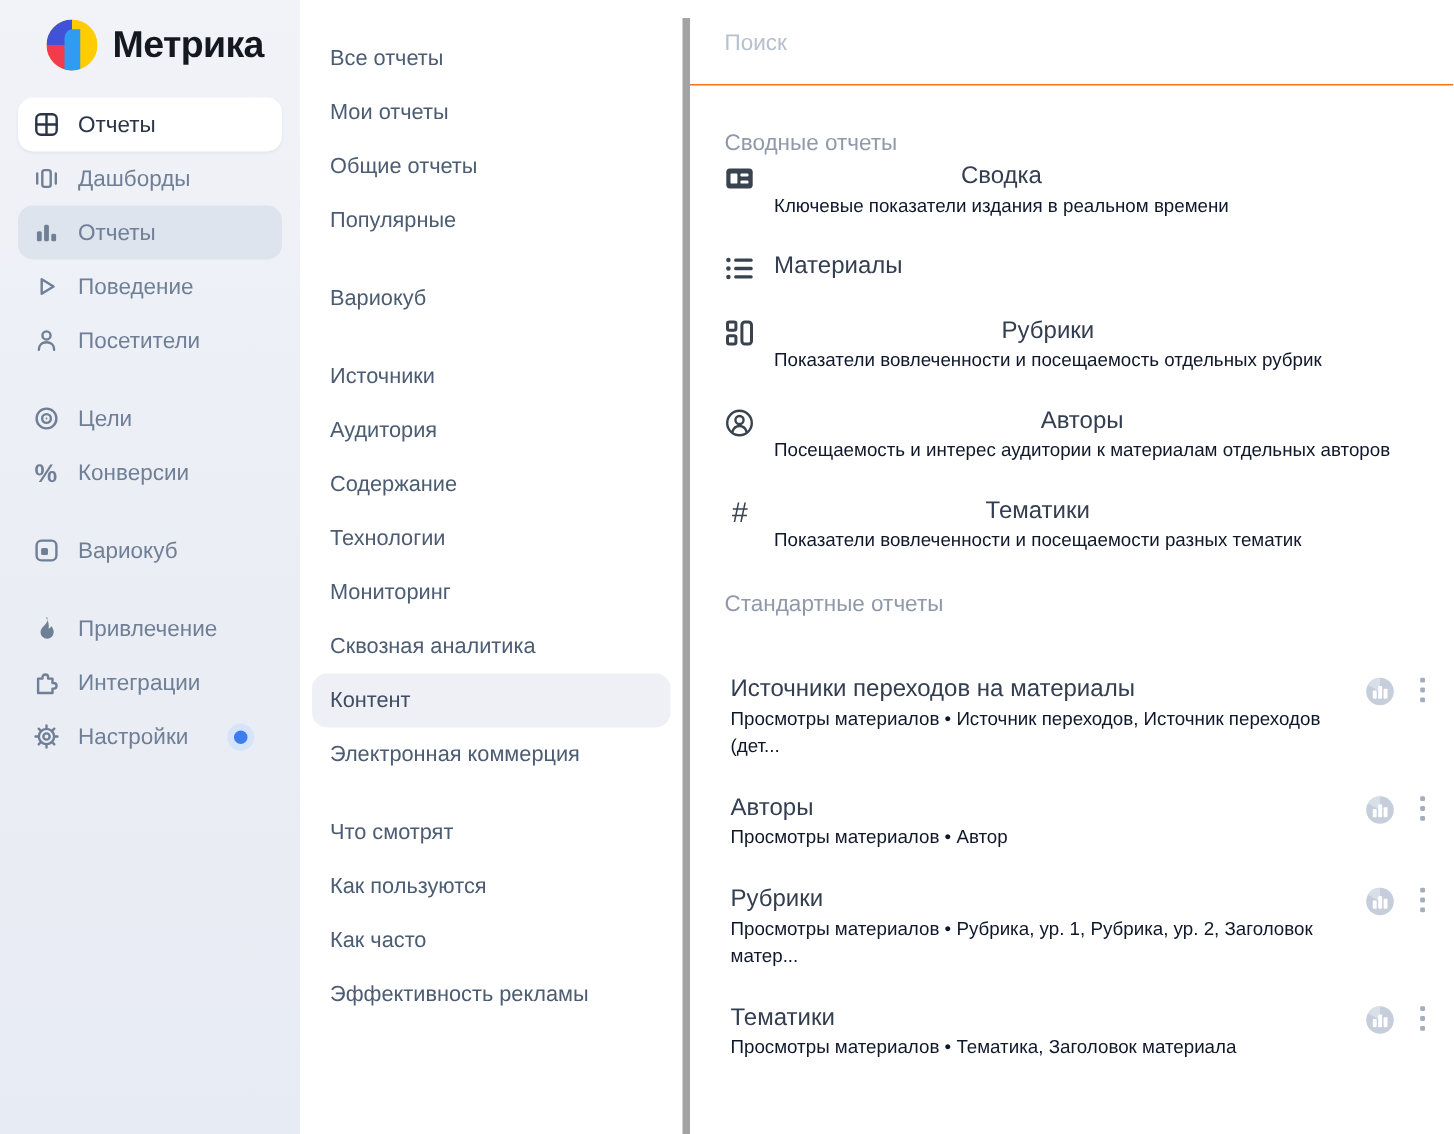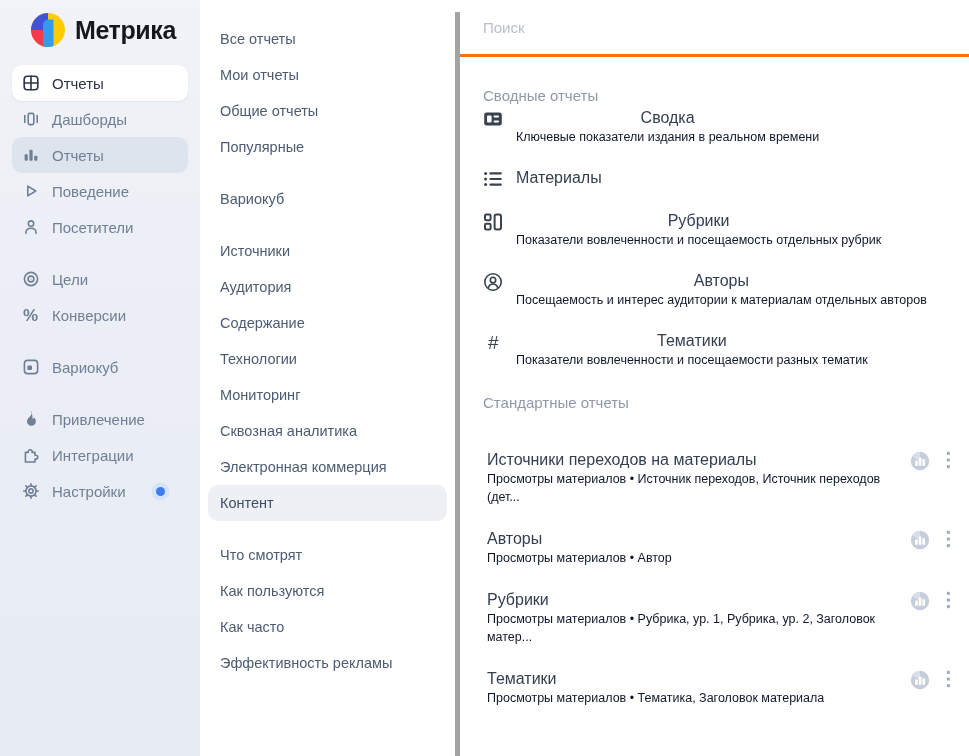--- a/index.html
+++ b/index.html
@@ -48,21 +48,21 @@
   }
   .mid-item {
     height: 36px; margin: 0 8px; padding: 0 12px; border-radius: 10px;
     display: flex; align-items: center; font-size: 14.5px; color: #4c5c73; cursor: pointer;
   }
   .mid-item.active { background: #eef0f5; color: #3f4d63; }
   .mid-gap { height: 16px; }
 
   
   .panel { position: absolute; left: 460px; top: 0; width: 509px; height: 756px; background: #fff; }
-  .search { height: 57px; border-bottom: 3px solid #f97316; display: flex; align-items: center; padding: 0 23px; }
+  .search { height: 57px; border-bottom: 1px solid #f97316; display: flex; align-items: center; padding: 0 23px; }
   .search input {
     border: none; outline: none; width: 100%; font-size: 15px;
     font-family: inherit; color: #39465e; background: transparent;
   }
   .search input::placeholder { color: #b7c0cc; }
   .panel-sections { padding: 0 14px 0 23px; }
   .section-title { font-size: 15px; line-height: 17px; color: #8f99a9; margin-top: 25px; }
   .section-title:first-child { margin-top: 30px; }
   .sum-list { margin-top: 4px; text-align: center; }
   .std-list { margin-top: 39px; }
@@ -244,25 +244,25 @@
   </div>
       <div class="mid-item">
     <span>Технологии</span>
   </div>
       <div class="mid-item">
     <span>Мониторинг</span>
   </div>
       <div class="mid-item">
     <span>Сквозная аналитика</span>
   </div>
-      <div class="mid-item">
-    <span>Электронная коммерция</span>
-  </div>
       <div class="mid-item active">
     <span>Контент</span>
+  </div>
+      <div class="mid-item">
+    <span>Электронная коммерция</span>
   </div>
       <div class="mid-gap"></div>
       <div class="mid-item">
     <span>Что смотрят</span>
   </div>
       <div class="mid-item">
     <span>Как пользуются</span>
   </div>
       <div class="mid-item">
     <span>Как часто</span>

